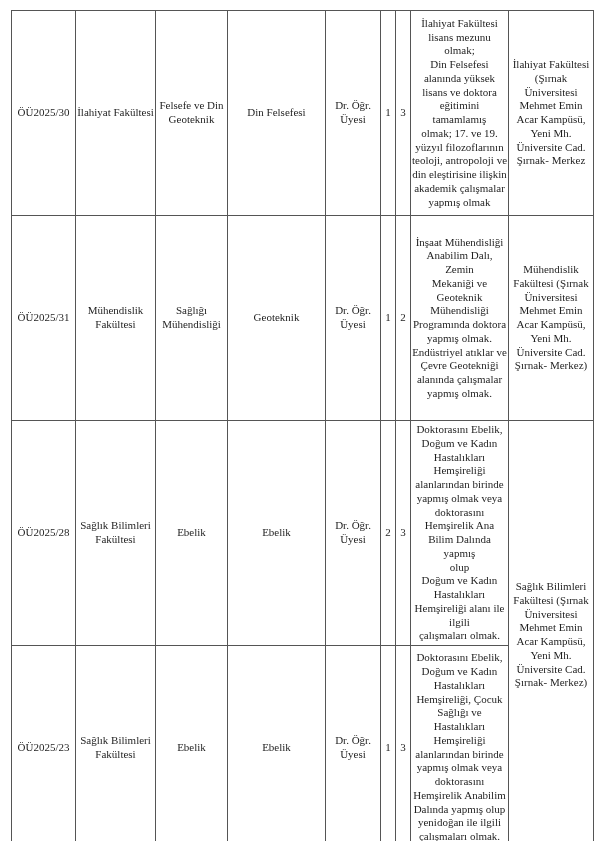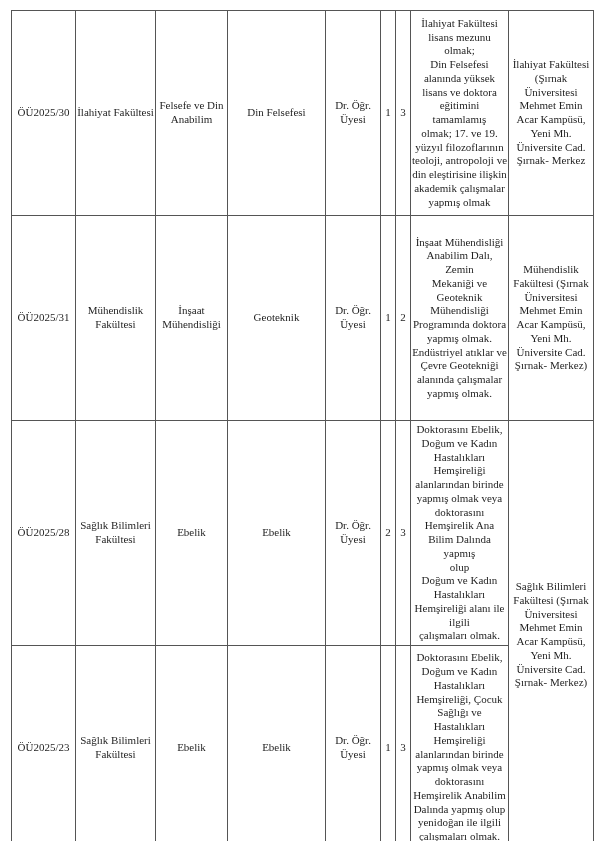--- a/index.html
+++ b/index.html
@@ -57,21 +57,21 @@
       <col style="width:15px">
       <col style="width:15px">
       <col style="width:98px">
       <col style="width:85px">
     </colgroup>
     <tbody>
       <tr class="r1">
         <td>ÖÜ2025/30</td>
         <td>İlahiyat Fakültesi</td>
         <td>Felsefe ve Din
-Anabilim</td>
+Geoteknik</td>
         <td>Din Felsefesi</td>
         <td>Dr. Öğr.
 Üyesi</td>
         <td>1</td>
         <td>3</td>
         <td class="c-small">İlahiyat Fakültesi
 lisans mezunu olmak;
 Din Felsefesi
 alanında yüksek
 lisans ve doktora
@@ -88,21 +88,21 @@
 Mehmet Emin
 Acar Kampüsü,
 Yeni Mh.
 Üniversite Cad.
 Şırnak- Merkez</td>
       </tr>
       <tr class="r2">
         <td>ÖÜ2025/31</td>
         <td>Mühendislik
 Fakültesi</td>
-        <td>İnşaat
+        <td>Sağlığı
 Mühendisliği</td>
         <td>Geoteknik</td>
         <td>Dr. Öğr.
 Üyesi</td>
         <td>1</td>
         <td>2</td>
         <td class="c-small">İnşaat Mühendisliği
 Anabilim Dalı, Zemin
 Mekaniği ve
 Geoteknik

